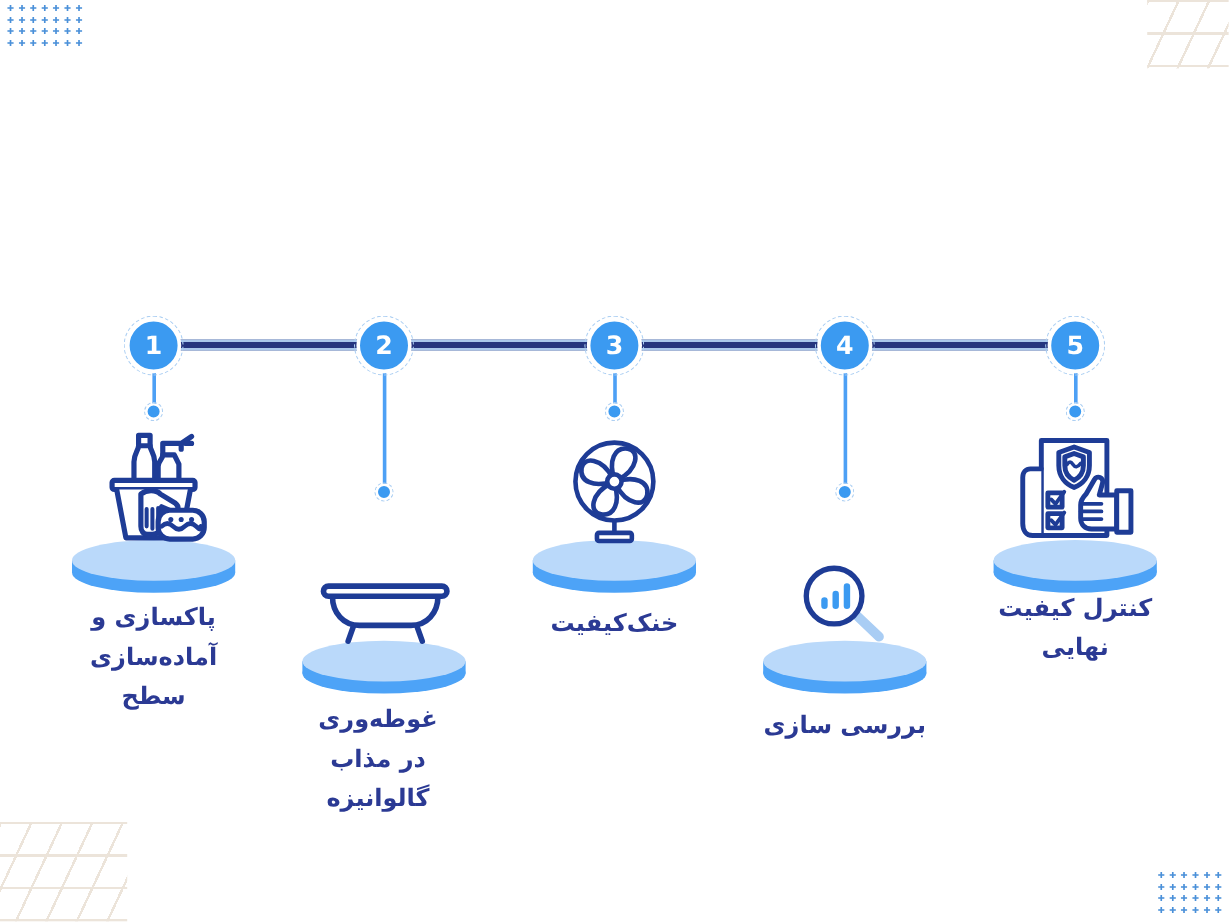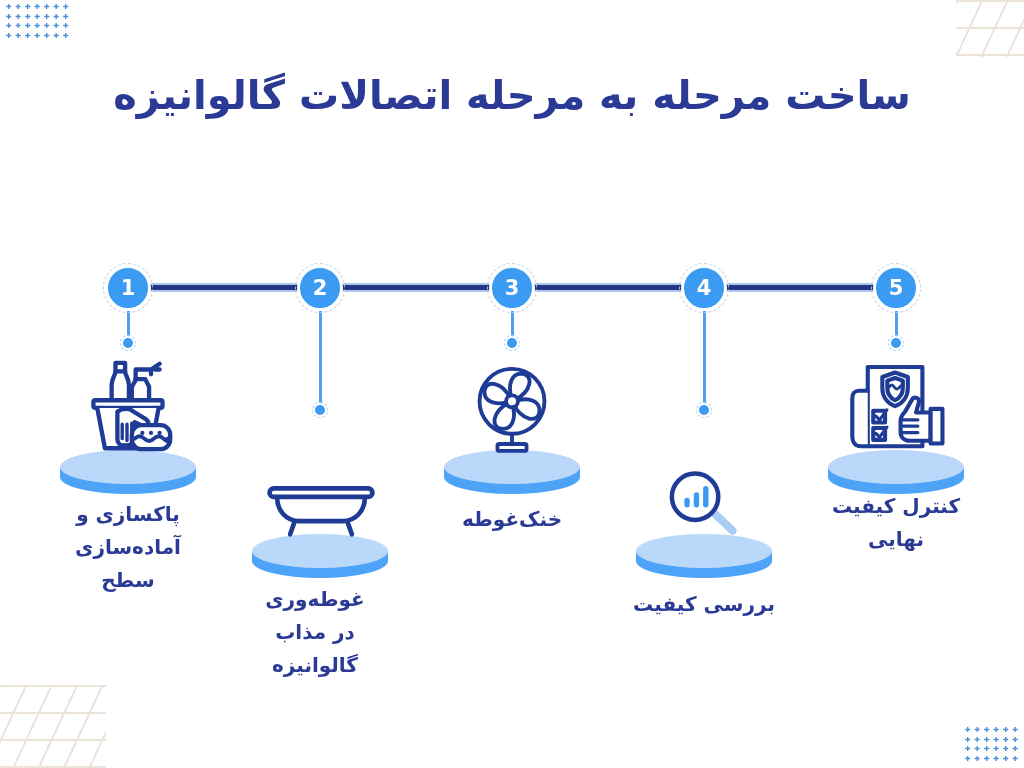--- a/index.html
+++ b/index.html
@@ -127,21 +127,20 @@
       <span>✚</span>
       <span>✚</span>
       <span>✚</span>
       <span>✚</span>
       <span>✚</span>
       <span>✚</span>
     </div>
   <div class="diag diag-tr"></div>
   <div class="diag diag-bl"></div>
 
-  <h1 class="title" dir="rtl">ساخت مرحله به مرحله اتصالات گالوانیزه</h1>
 
   <div class="timeline-bar"></div>
 
   <div class="step s1">
     <div class="num-circle">1</div>
     <div class="drop-line"></div>
     <div class="drop-dot"></div>
     <div class="podium">
       <div class="pod-bottom"></div>
         <div class="pod-mid"></div>
@@ -205,40 +204,40 @@
         <path d="M50 84 V96" fill="none"></path>
         <rect x="33" y="96" width="34" height="8" rx="2"></rect>
         <circle cx="50" cy="46" r="38"></circle>
         <path d="M50 44 C44 26 50 12 63 14 C75 16 73 34 54 44 Z"></path>
         <path d="M50 44 C44 26 50 12 63 14 C75 16 73 34 54 44 Z" transform="rotate(90 50 46)"></path>
         <path d="M50 44 C44 26 50 12 63 14 C75 16 73 34 54 44 Z" transform="rotate(180 50 46)"></path>
         <path d="M50 44 C44 26 50 12 63 14 C75 16 73 34 54 44 Z" transform="rotate(270 50 46)"></path>
         <circle cx="50" cy="46" r="7"></circle>
       </g>
     </svg>
-    <div class="step-label" dir="rtl">خنک‌غوطه</div>
+    <div class="step-label" dir="rtl">خنک‌کیفیت</div>
   </div>
 
   <div class="step s4">
     <div class="num-circle">4</div>
     <div class="drop-line"></div>
     <div class="drop-dot"></div>
     <div class="podium">
       <div class="pod-bottom"></div>
         <div class="pod-mid"></div>
         <div class="pod-top"></div>
     </div>
     <svg class="icon" width="92" height="66" viewBox="0 0 100 74">
       <line x1="61" y1="48" x2="82" y2="68" stroke="#a9cdf4" stroke-width="9" stroke-linecap="round"></line>
       <circle cx="40" cy="30" r="26" fill="#fff" stroke="#1e3c96" stroke-width="5"></circle>
       <rect x="28" y="31" width="6" height="11" rx="3" fill="#3b9af1"></rect>
       <rect x="38.5" y="25" width="6" height="17" rx="3" fill="#3b9af1"></rect>
       <rect x="49" y="18" width="6" height="24" rx="3" fill="#3b9af1"></rect>
     </svg>
-    <div class="step-label" dir="rtl">بررسی کیفیت</div>
+    <div class="step-label" dir="rtl">بررسی سازی</div>
   </div>
 
   <div class="step s5">
     <div class="num-circle">5</div>
     <div class="drop-line"></div>
     <div class="drop-dot"></div>
     <div class="podium">
       <div class="pod-bottom"></div>
         <div class="pod-mid"></div>
         <div class="pod-top"></div>

